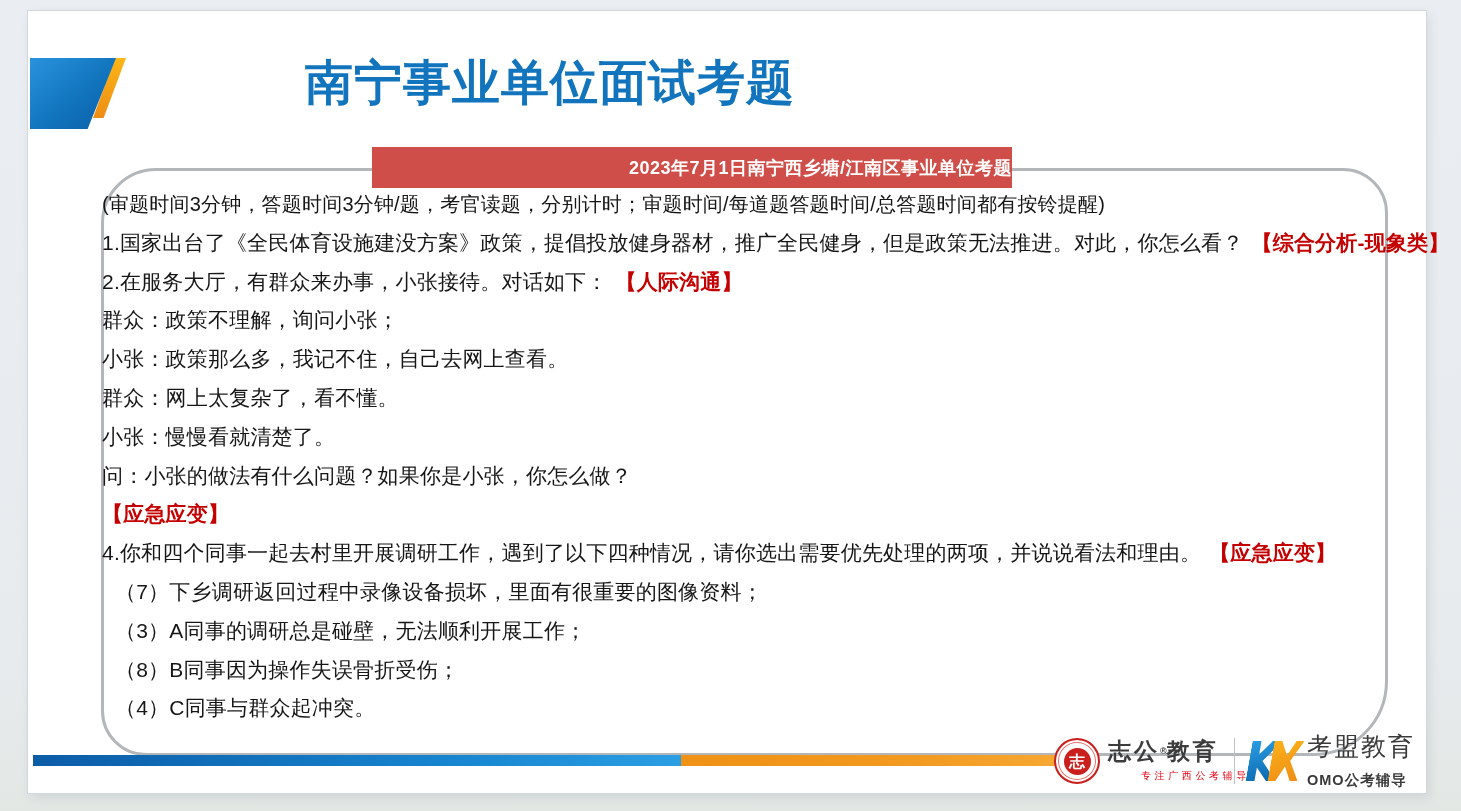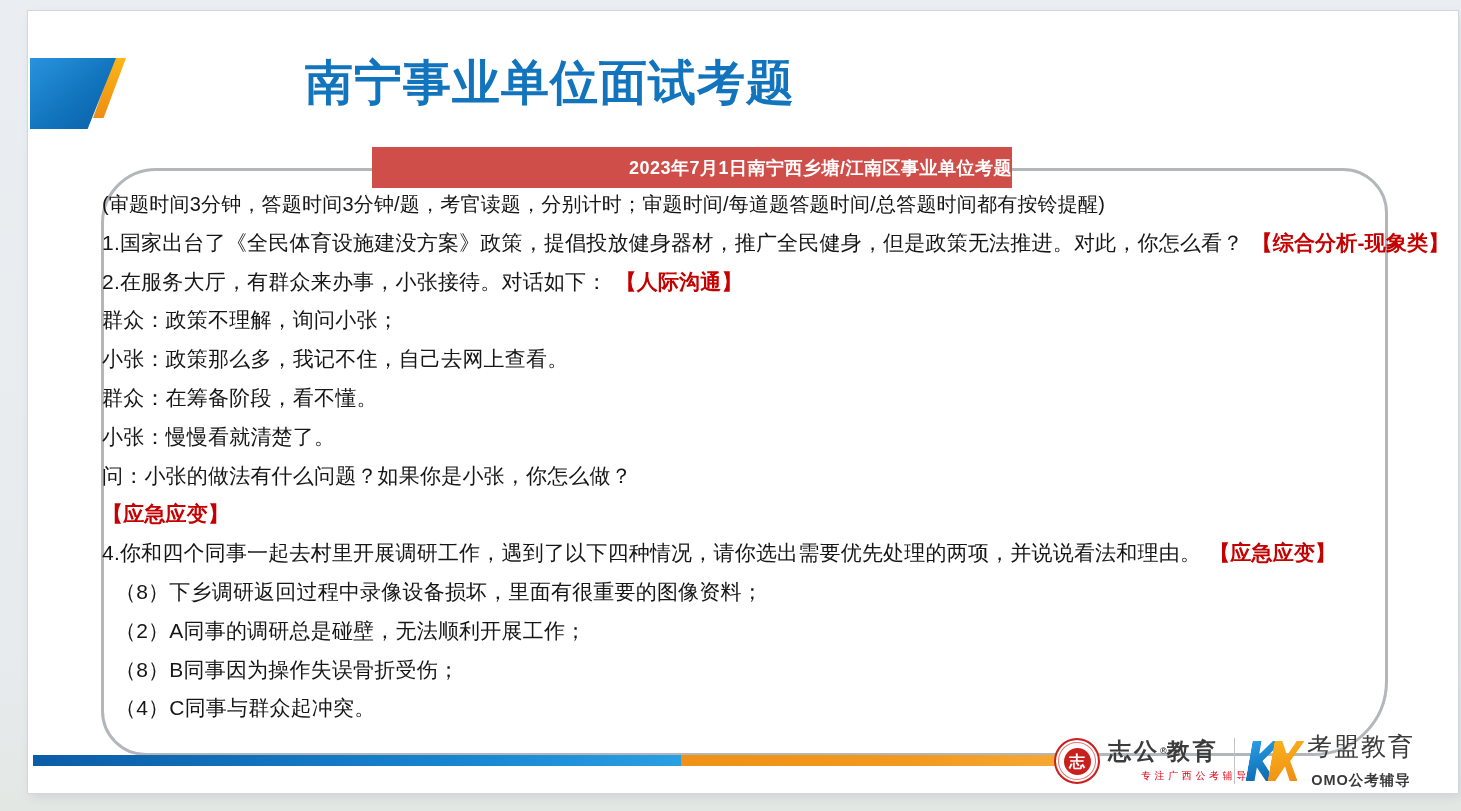--- a/index.html
+++ b/index.html
@@ -4,21 +4,20 @@
 <style>
   html,body{margin:0;padding:0;}
   body{
     width:1461px;height:811px;overflow:hidden;position:relative;
     background:linear-gradient(180deg,#eaeef2 0%,#e7ebee 80%,#e3e7e4 100%);
     font-family:"Liberation Sans","DejaVu Sans",sans-serif;
   }
   .slide{
     position:absolute;left:28px;top:11px;width:1398px;height:782px;background:#ffffff;
     box-shadow:0 0 0 1px #d2d7db, 3px 4px 10px rgba(110,120,135,.18);
-    padding-left:32px;
   }
   
   .deco{position:absolute;}
   .deco-orange{
     left:65px;top:47px;width:33px;height:60px;z-index:1;
     background:linear-gradient(180deg,#fcb616 0%,#ee8c14 100%);
     clip-path:polygon(66% 0,100% 0,32% 100%,0 100%);
   }
   .deco-blue{
     left:2px;top:47px;width:86px;height:71px;z-index:2;
@@ -85,21 +84,21 @@
     transform:skewX(-10deg);
   }
   .km-x{
     position:absolute;left:24px;top:0;width:30px;height:40px;
     background:linear-gradient(160deg,#fbb11b 0%,var(--brand_orange,#ef8d14) 100%);
     clip-path:polygon(0 0,26% 0,50% 36%,74% 0,100% 0,64% 50%,100% 100%,74% 100%,50% 64%,26% 100%,0 100%);
     transform:skewX(-10deg);
   }
   .km{margin-left:8px;}
   .km-name{font-size:25px;font-weight:normal;color:#3a3a3a;letter-spacing:2px;line-height:26px;white-space:nowrap;}
-  .km-slogan{font-size:14.5px;font-weight:bold;color:#3a3a3a;letter-spacing:1px;margin-top:12px;white-space:nowrap;text-align:center;}
+  .km-slogan{font-size:14.5px;font-weight:bold;color:#3a3a3a;letter-spacing:1px;margin-top:12px;white-space:nowrap;}
 </style>
 </head>
 <body>
 
 <div class="slide">
 
   <div class="deco deco-orange"></div>
   <div class="deco deco-blue"></div>
 
   <h1 class="title">南宁事业单位面试考题</h1>
@@ -107,27 +106,27 @@
   <div class="qbox"></div>
 
   <div class="banner">2023年7月1日南宁西乡塘/江南区事业单位考题</div>
 
   <div class="content">
     <div class="line bold"><span>(审题时间3分钟，答题时间3分钟/题，考官读题，分别计时；审题时间/每道题答题时间/总答题时间都有按铃提醒)</span></div>
     <div class="line"><span>1.国家出台了《全民体育设施建没方案》政策，提倡投放健身器材，推广全民健身，但是政策无法推进。对此，你怎么看？</span><span class="tag">【综合分析-现象类】</span></div>
     <div class="line"><span>2.在服务大厅，有群众来办事，小张接待。对话如下：</span><span class="tag">【人际沟通】</span></div>
     <div class="line"><span>群众：政策不理解，询问小张；</span></div>
     <div class="line"><span>小张：政策那么多，我记不住，自己去网上查看。</span></div>
-    <div class="line"><span>群众：在筹备阶段，看不懂。</span></div>
+    <div class="line"><span>群众：网上太复杂了，看不懂。</span></div>
     <div class="line"><span>小张：慢慢看就清楚了。</span></div>
     <div class="line"><span>问：小张的做法有什么问题？如果你是小张，你怎么做？</span></div>
     <div class="line tagonly"><span class="tag">【应急应变】</span></div>
     <div class="line"><span>4.你和四个同事一起去村里开展调研工作，遇到了以下四种情况，请你选出需要优先处理的两项，并说说看法和理由。</span><span class="tag">【应急应变】</span></div>
-    <div class="line indent"><span>（8）下乡调研返回过程中录像设备损坏，里面有很重要的图像资料；</span></div>
-    <div class="line indent"><span>（2）A同事的调研总是碰壁，无法顺利开展工作；</span></div>
+    <div class="line indent"><span>（7）下乡调研返回过程中录像设备损坏，里面有很重要的图像资料；</span></div>
+    <div class="line indent"><span>（3）A同事的调研总是碰壁，无法顺利开展工作；</span></div>
     <div class="line indent"><span>（8）B同事因为操作失误骨折受伤；</span></div>
     <div class="line indent"><span>（4）C同事与群众起冲突。</span></div>
   </div>
 
   <div class="bar-blue"></div>
   <div class="bar-orange"></div>
 
   <div class="footer">
     <div class="seal">
       <span class="seal-inner">志</span>

